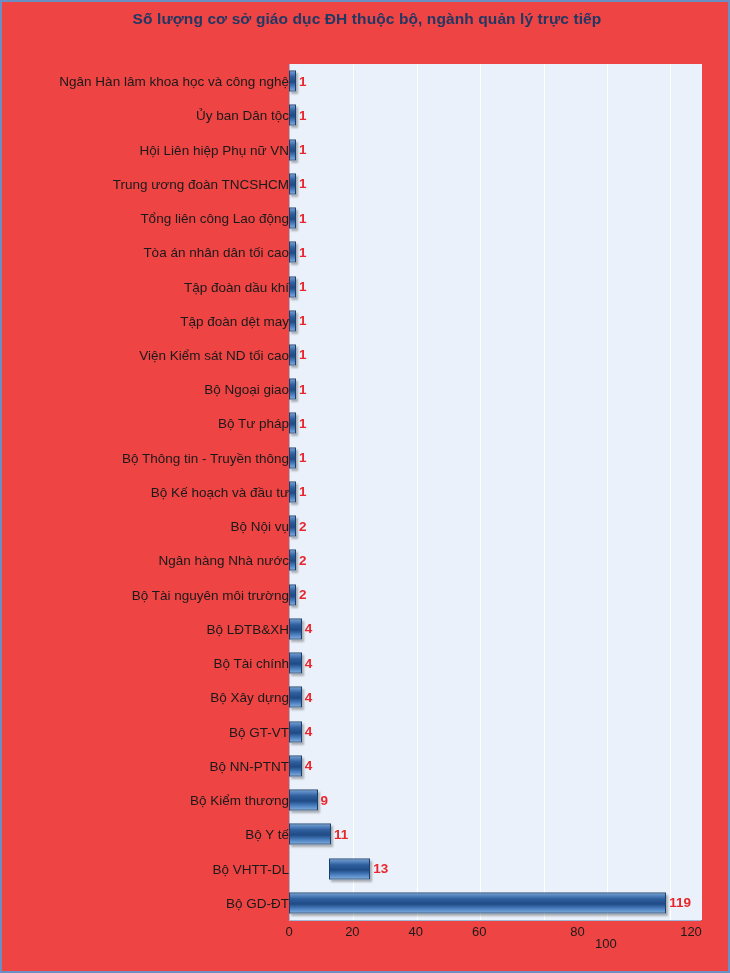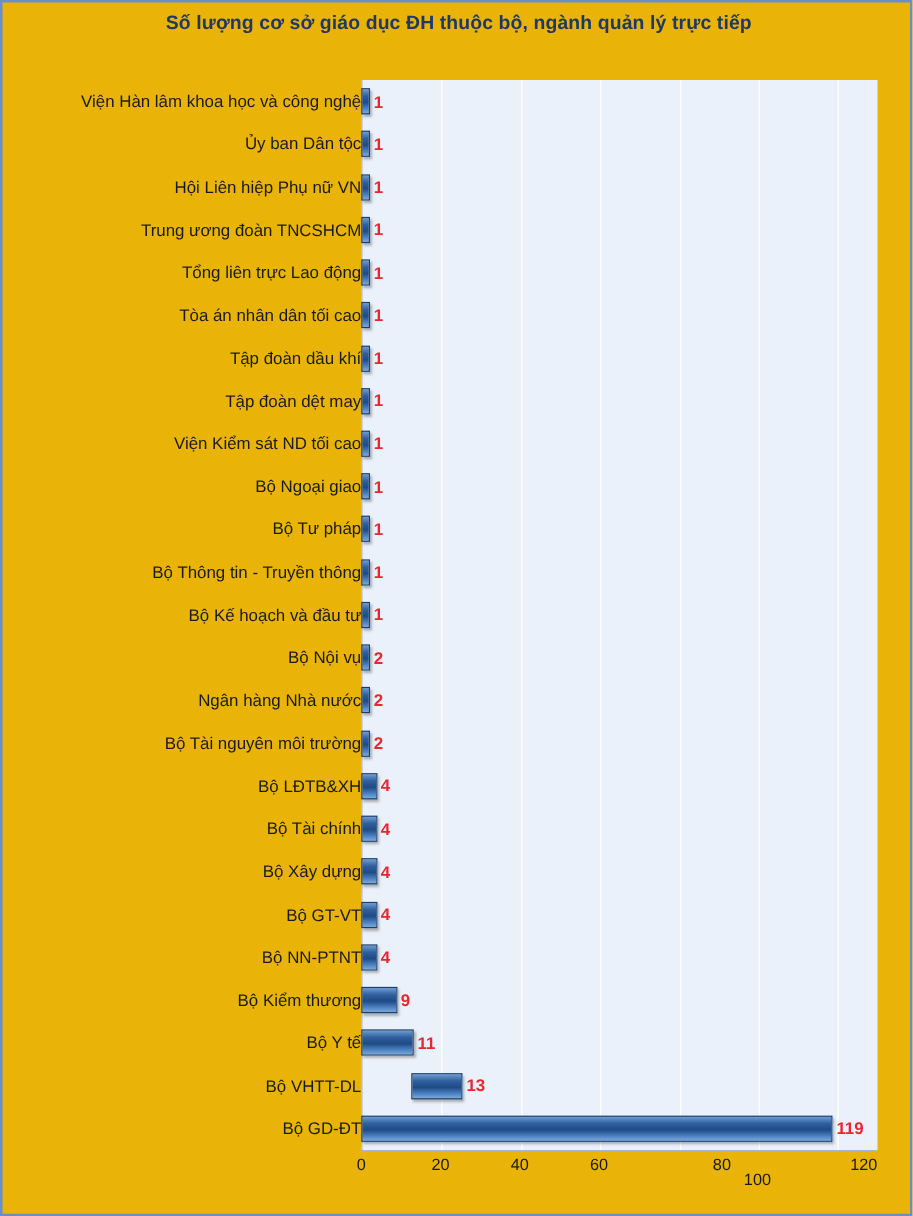--- a/index.html
+++ b/index.html
@@ -12,21 +12,21 @@
     background: #ffffff;
     font-family: "Liberation Sans", sans-serif;
     overflow: hidden;
   }
   #chart-frame {
     position: relative;
     box-sizing: border-box;
     width: 730px;
     height: 973px;
     border: 2px solid #6b8fc4;
-    background: #eab308;
+    background: #ef4444;
   }
   #chart-title {
     position: absolute;
     left: 0;
     top: 8px;
     width: 730px;
     text-align: center;
     font-size: 15.5px;
     font-weight: bold;
     color: #1f3864;
@@ -137,21 +137,21 @@
       <div class="gridline" style="left: 63.3846px;"></div>
       <div class="gridline" style="left: 126.769px;"></div>
       <div class="gridline" style="left: 190.154px;"></div>
       <div class="gridline" style="left: 253.538px;"></div>
       <div class="gridline" style="left: 316.923px;"></div>
       <div class="gridline" style="left: 380.308px;"></div>
     </div>
 
   <div id="rows">
       <div class="row">
-        <div class="cat-label">Viện Hàn lâm khoa học và công nghệ</div>
+        <div class="cat-label">Ngân Hàn lâm khoa học và công nghệ</div>
         <div class="bar-wrap">
           <div class="bar" style="width: 7px;">
             <span class="val-label">1</span>
           </div>
         </div>
       </div>
       <div class="row">
         <div class="cat-label">Ủy ban Dân tộc</div>
         <div class="bar-wrap">
           <div class="bar" style="width: 7px;">
@@ -169,21 +169,21 @@
       </div>
       <div class="row">
         <div class="cat-label">Trung ương đoàn TNCSHCM</div>
         <div class="bar-wrap">
           <div class="bar" style="width: 7px;">
             <span class="val-label">1</span>
           </div>
         </div>
       </div>
       <div class="row">
-        <div class="cat-label">Tổng liên trực Lao động</div>
+        <div class="cat-label">Tổng liên công Lao động</div>
         <div class="bar-wrap">
           <div class="bar" style="width: 7px;">
             <span class="val-label">1</span>
           </div>
         </div>
       </div>
       <div class="row">
         <div class="cat-label">Tòa án nhân dân tối cao</div>
         <div class="bar-wrap">
           <div class="bar" style="width: 7px;">

